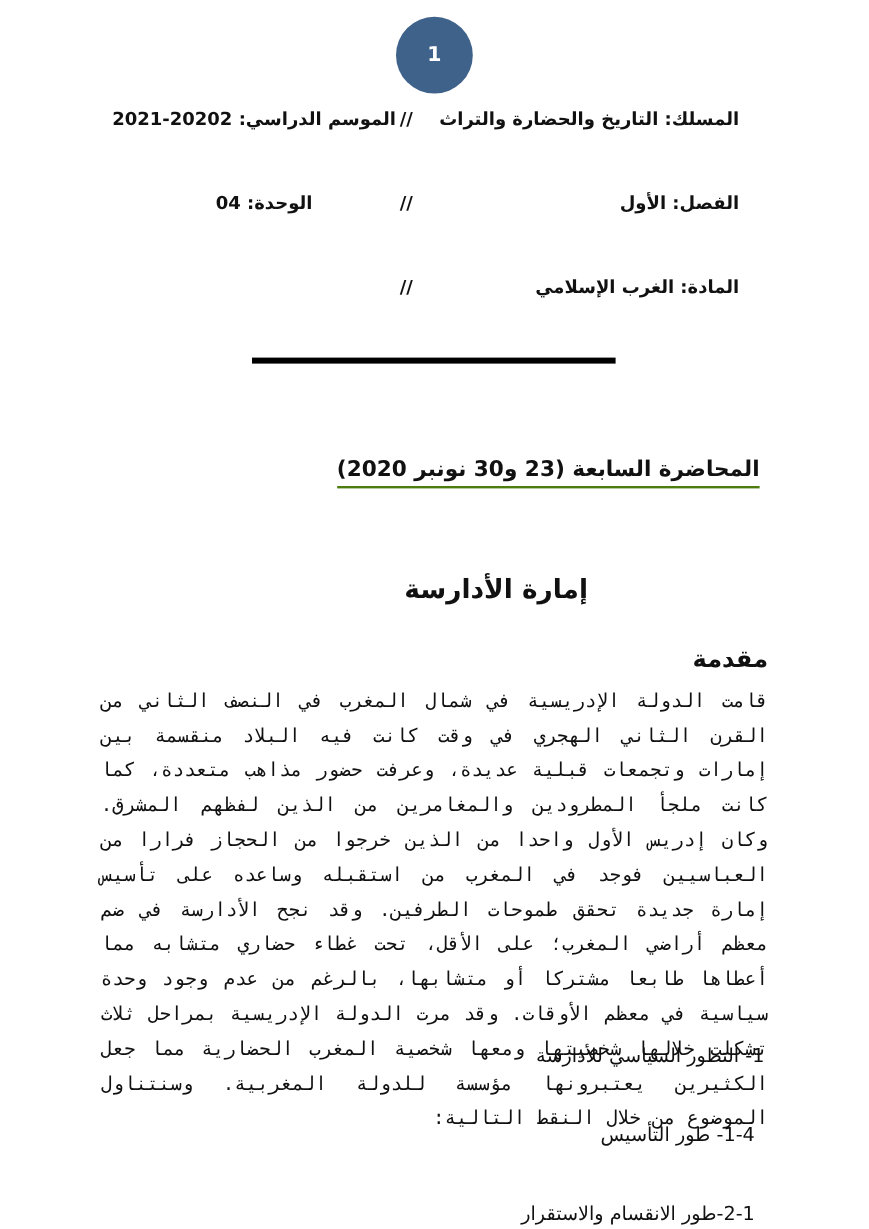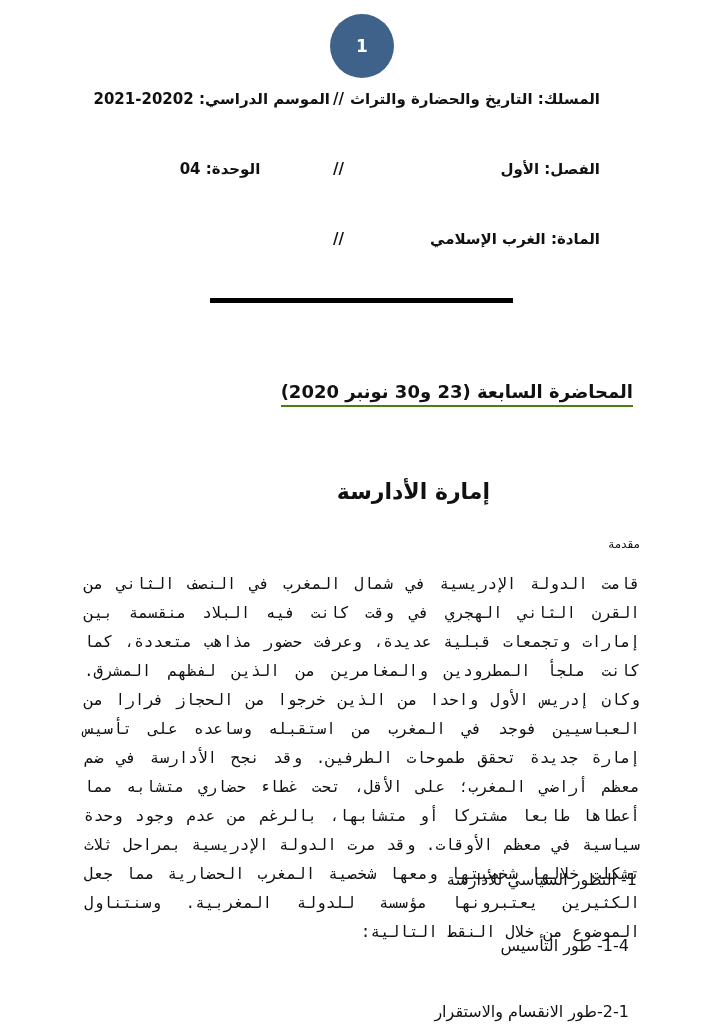--- a/index.html
+++ b/index.html
@@ -35,21 +35,21 @@
     position: absolute;
     left: 0;
     width: 724px;
     height: 24px;
     font-weight: bold;
     font-size: 15px;
     white-space: nowrap;
   }
   .header-row .h-right {
     position: absolute;
-    right: 124px;
+    right: 108px;
     top: 0;
     text-align: center;
   }
   .header-row .h-sep {
     position: absolute;
     right: 380px;
     top: 0;
     font-weight: bold;
   }
   .header-row .h-left {
@@ -86,22 +86,22 @@
     right: 234px;
     font-size: 22px;
     font-weight: bold;
     white-space: nowrap;
     margin-left: 48px;
   }
   .section-heading {
     position: absolute;
     top: 537px;
     right: 84px;
-    font-size: 12px;
-    font-weight: normal;
+    font-size: 20px;
+    font-weight: bold;
     margin-left: 48px;
   }
   .intro-paragraph {
     position: absolute;
     top: 571px;
     right: 84px;
     width: 556px;
     font-size: 16px;
     line-height: 29px;
     text-align: justify;

